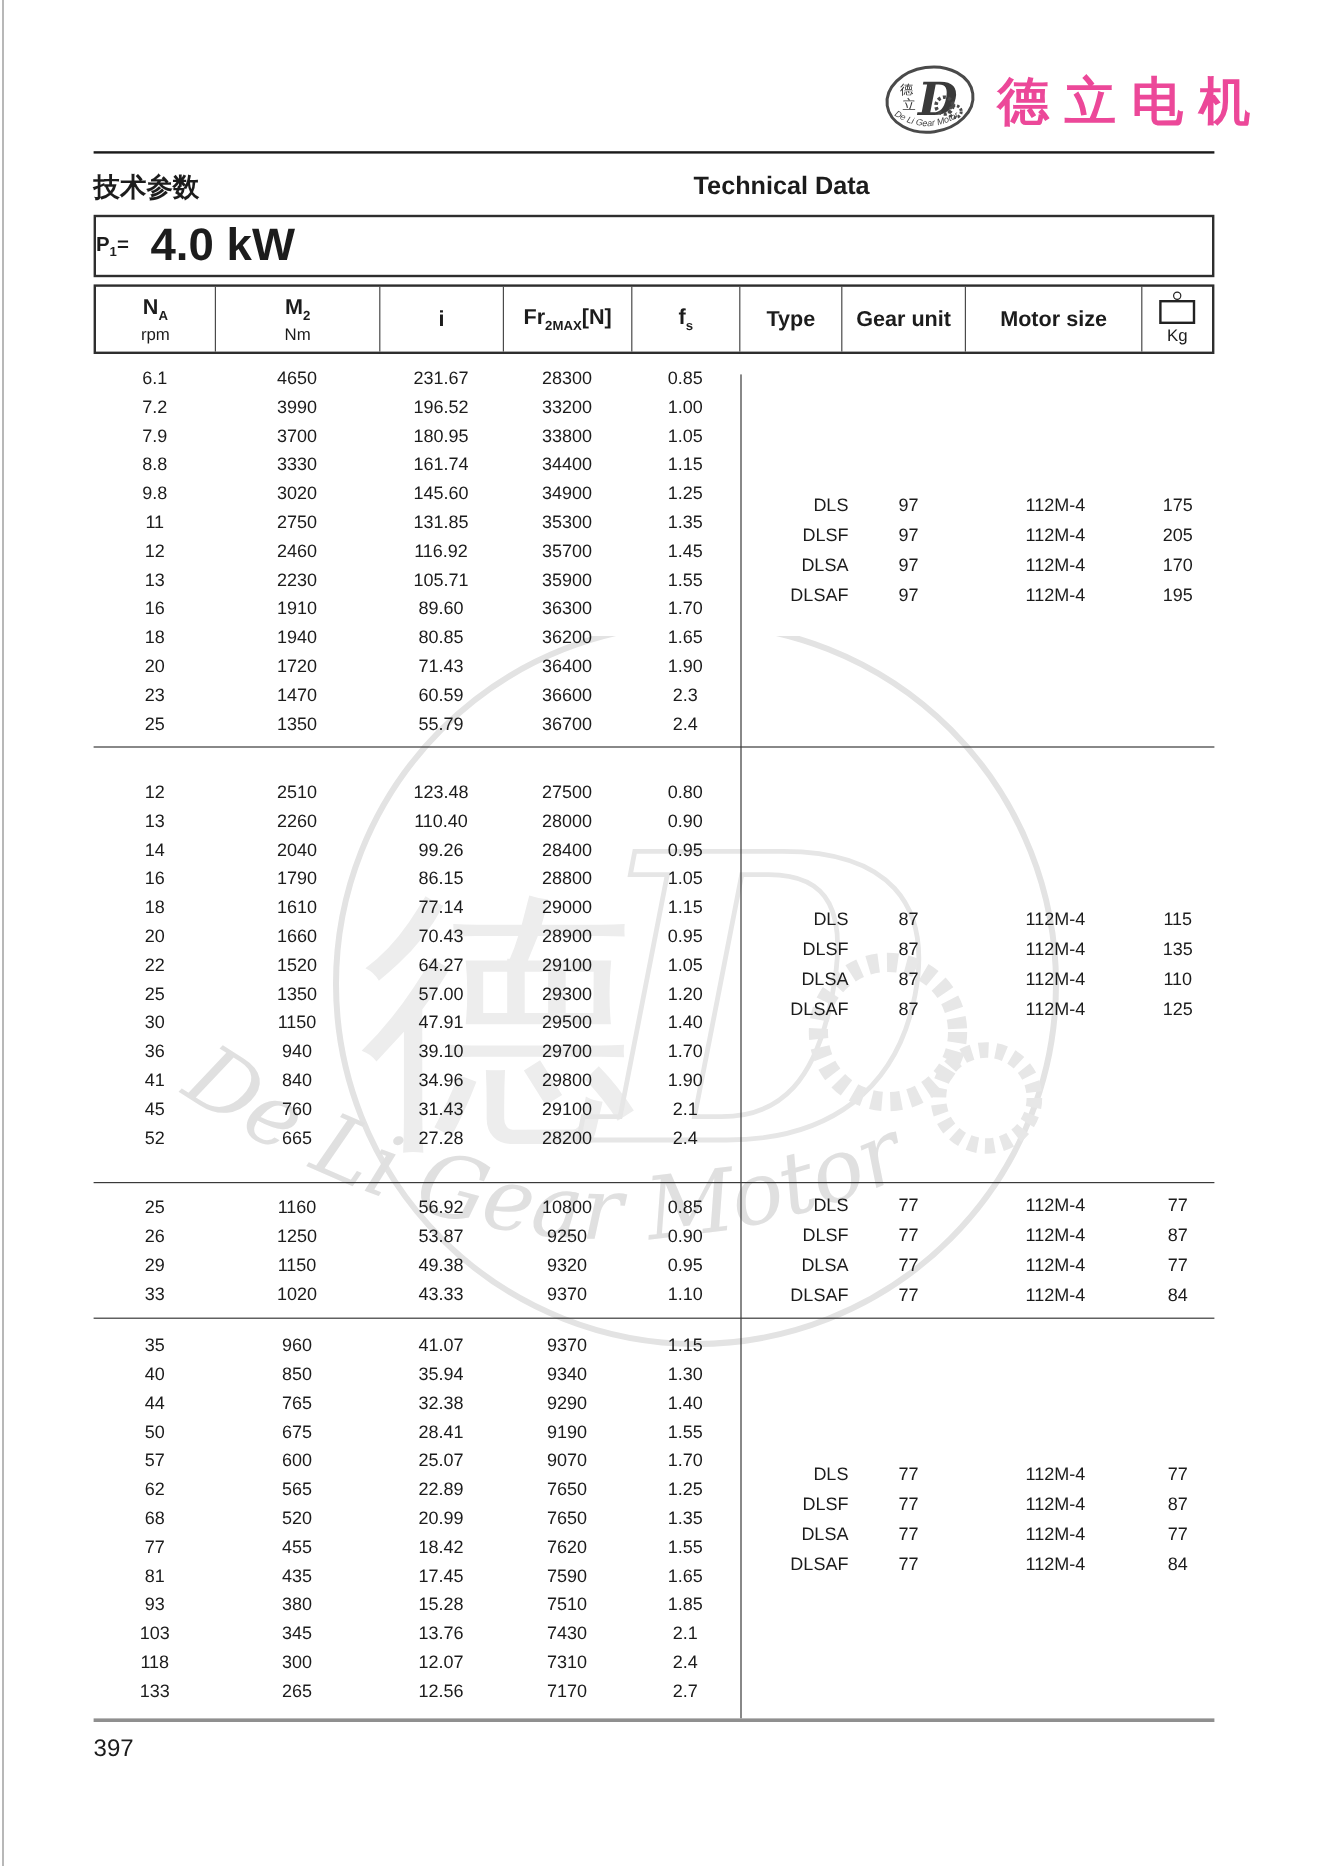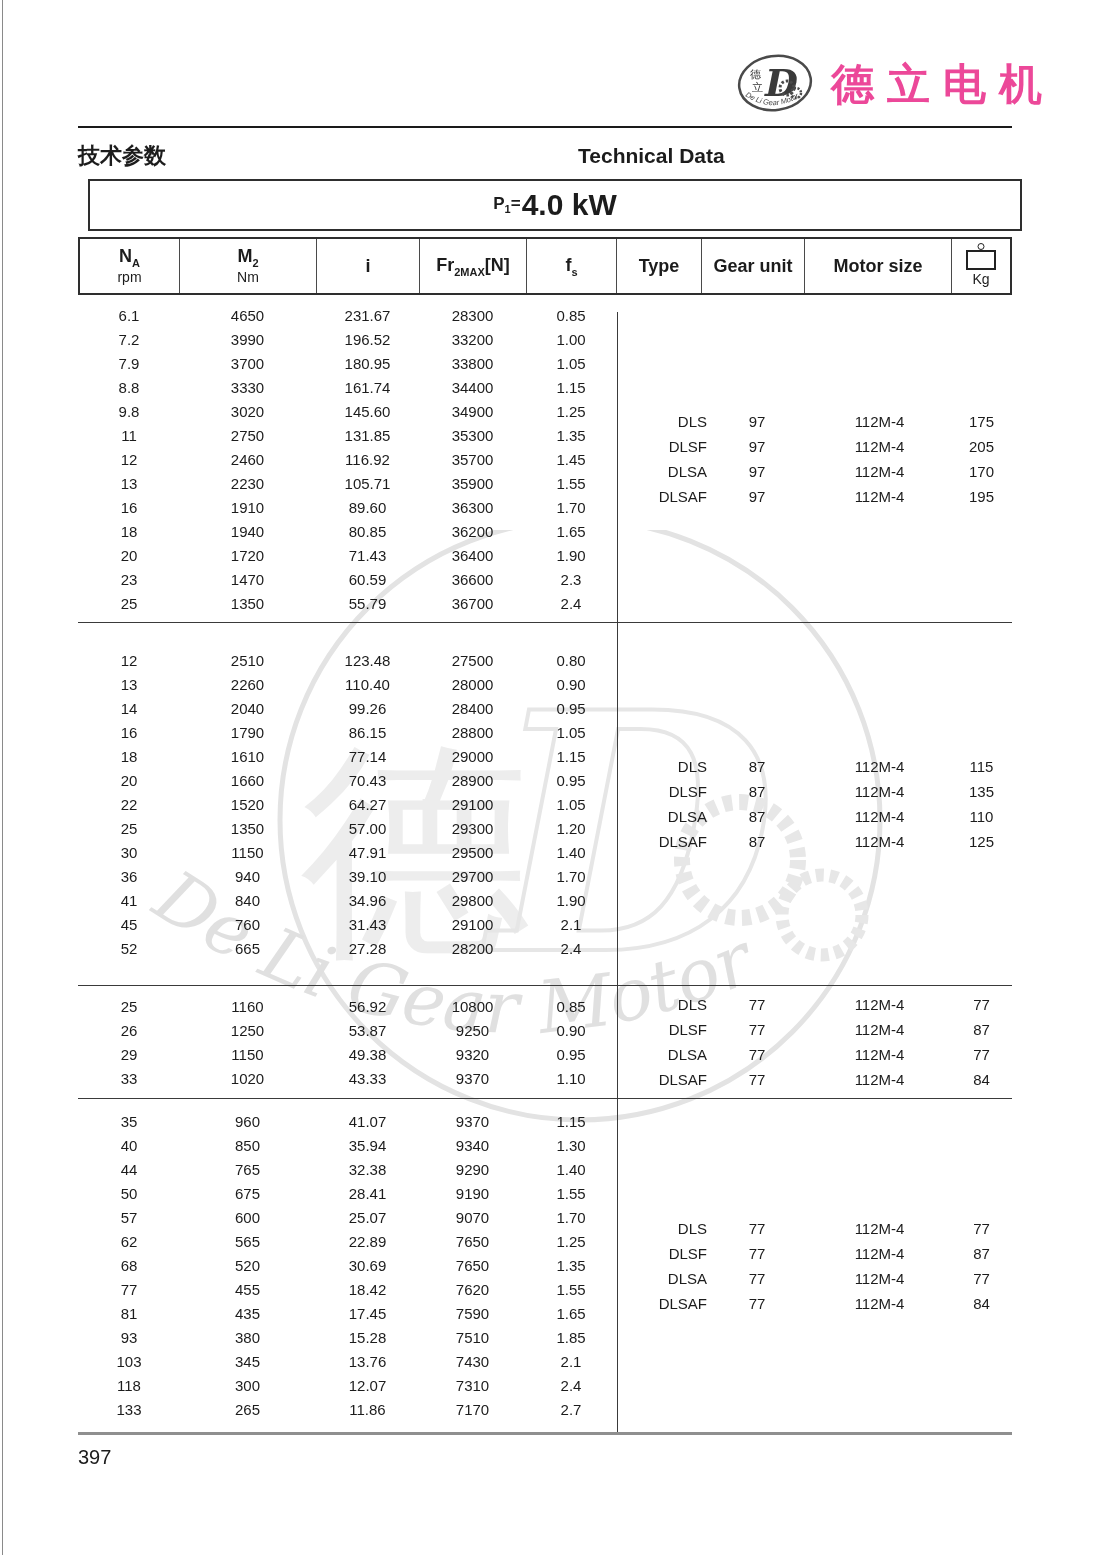--- a/index.html
+++ b/index.html
@@ -9,25 +9,25 @@
 
   
   .logo-wrap{position:absolute;top:52px;left:735px;display:flex;align-items:center;gap:16px;}
   .brand-cn{font-family:"DejaVu Serif",serif;font-weight:bold;font-size:43px;
             letter-spacing:13px;color:#ec4899;white-space:nowrap;}
 
   .top-rule{position:absolute;left:78px;top:126px;width:934px;height:2px;background:#1a1a1a;}
   .sec-cn{position:absolute;left:78px;top:141px;font-size:22px;font-weight:bold;}
   .sec-en{position:absolute;left:578px;top:144px;font-size:21px;font-weight:bold;}
 
-  .title-box{position:absolute;left:88px;top:179px;width:930px;height:48px;
-             border:2px solid #2e2e2e;display:flex;align-items:center;justify-content:center;}
+  .title-box{position:absolute;left:78px;top:179px;width:930px;height:48px;
+             border:2px solid #2e2e2e;display:flex;align-items:center;}
   .title-box .p-prefix{font-size:17px;font-weight:bold;letter-spacing:0;}
   .title-box .p-prefix sub{font-size:11px;}
-  .title-box .p-value{font-size:30px;font-weight:bold;margin-left:1px;letter-spacing:0;}
+  .title-box .p-value{font-size:38px;font-weight:bold;margin-left:18px;letter-spacing:0;}
 
   
   .header-row{position:absolute;left:78px;top:237px;width:930px;height:54px;
               border:2px solid #2e2e2e;display:grid;
               grid-template-columns:99px 137px 103px 107px 90px 85px 103px 147px auto;}
   .hcell{border-left:1px solid #4a4a4a;display:flex;flex-direction:column;
          align-items:center;justify-content:center;line-height:1.12;}
   .hcell:first-child{border-left:none;}
   .hmain{font-weight:bold;font-size:18px;}
   .hmain sub{font-size:11px;font-weight:bold;}
@@ -486,21 +486,21 @@
           <div class="row-left">
             <div class="cell col-na">62</div>
             <div class="cell col-m2">565</div>
             <div class="cell col-i">22.89</div>
             <div class="cell col-fr">7650</div>
             <div class="cell col-fs">1.25</div>
           </div>
           <div class="row-left">
             <div class="cell col-na">68</div>
             <div class="cell col-m2">520</div>
-            <div class="cell col-i">30.69</div>
+            <div class="cell col-i">20.99</div>
             <div class="cell col-fr">7650</div>
             <div class="cell col-fs">1.35</div>
           </div>
           <div class="row-left">
             <div class="cell col-na">77</div>
             <div class="cell col-m2">455</div>
             <div class="cell col-i">18.42</div>
             <div class="cell col-fr">7620</div>
             <div class="cell col-fs">1.55</div>
           </div>
@@ -528,21 +528,21 @@
           <div class="row-left">
             <div class="cell col-na">118</div>
             <div class="cell col-m2">300</div>
             <div class="cell col-i">12.07</div>
             <div class="cell col-fr">7310</div>
             <div class="cell col-fs">2.4</div>
           </div>
           <div class="row-left">
             <div class="cell col-na">133</div>
             <div class="cell col-m2">265</div>
-            <div class="cell col-i">11.86</div>
+            <div class="cell col-i">12.56</div>
             <div class="cell col-fr">7170</div>
             <div class="cell col-fs">2.7</div>
           </div>
         </div>
       <div class="type-rows">
           <div class="row-type">
             <div class="cell col-type">DLS</div>
             <div class="cell col-gear">77</div>
             <div class="cell col-motor">112M-4</div>
             <div class="cell col-kg">77</div>

